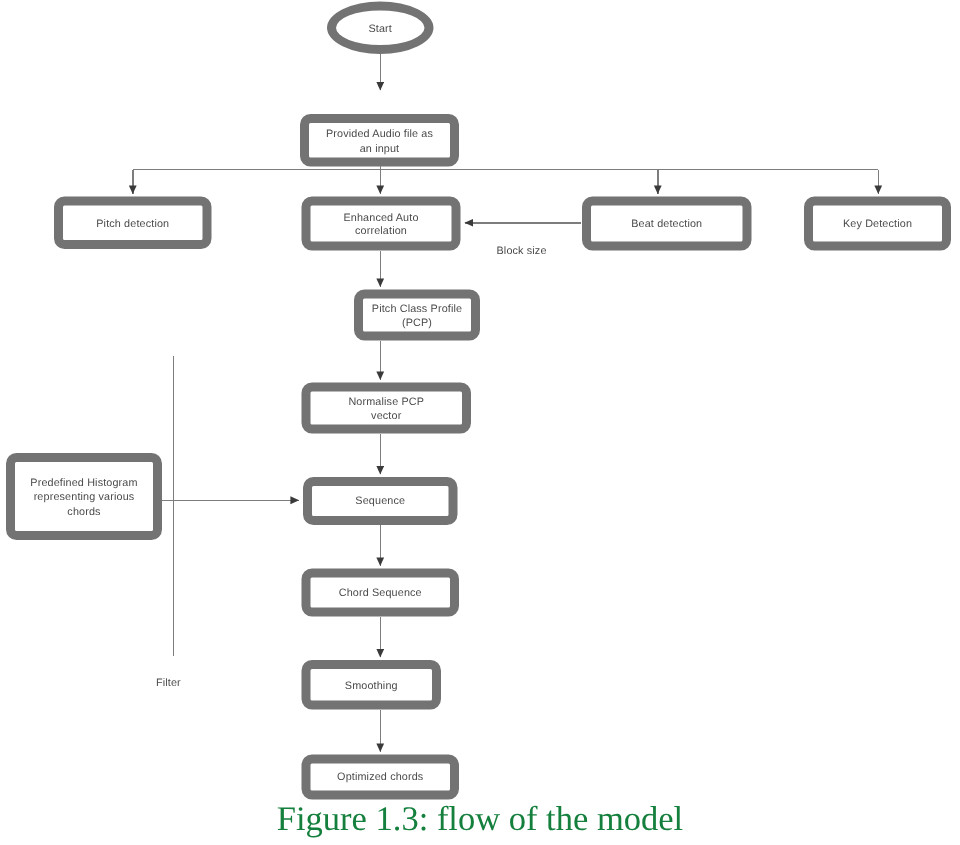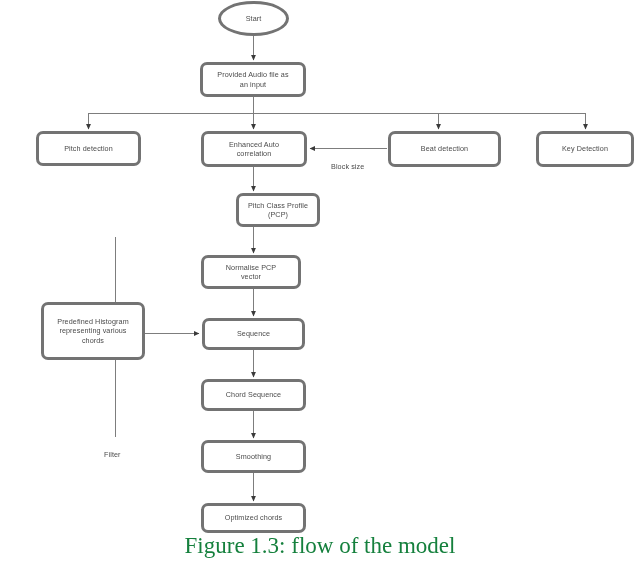--- a/index.html
+++ b/index.html
@@ -18,21 +18,21 @@
   #flow-canvas {
     position: absolute;
     left: 0;
     top: 0;
     width: 640px;
     height: 563px;
   }
   .node {
     position: absolute;
     box-sizing: border-box;
-    border: 3px solid #737373;
+    border: 6px solid #737373;
     border-radius: 7px;
     background: #ffffff;
     color: #4a4a4a;
     font-size: 7.2px;
     line-height: 9.4px;
     letter-spacing: 0.1px;
     display: flex;
     align-items: center;
     justify-content: center;
     text-align: center;
@@ -102,37 +102,37 @@
     <line x1="253.5" y1="350" x2="253.5" y2="377" marker-end="url(#arrowhead)"></line>
 
     <line x1="253.5" y1="411" x2="253.5" y2="438" marker-end="url(#arrowhead)"></line>
 
     <line x1="253.5" y1="473" x2="253.5" y2="501" marker-end="url(#arrowhead)"></line>
   </g>
 </svg>
 
 <div id="nodes-layer">
     <div class="node terminal" style="left: 218px; top: 1px; width: 71px; height: 35px;"><span>Start</span></div>
-    <div class="node" style="left: 200px; top: 62px; width: 106px; height: 35px; justify-content: center;"><span>Provided Audio file as
+    <div class="node" style="left: 200px; top: 76px; width: 106px; height: 35px; justify-content: center;"><span>Provided Audio file as
 an input</span></div>
     <div class="node" style="left: 36px; top: 131px; width: 105px; height: 35px;"><span>Pitch detection</span></div>
     <div class="node" style="left: 201px; top: 131px; width: 106px; height: 36px;"><span>Enhanced Auto
 correlation</span></div>
     <div class="node" style="left: 388px; top: 131px; width: 113px; height: 36px;"><span>Beat detection</span></div>
     <div class="node" style="left: 536px; top: 131px; width: 98px; height: 36px;"><span>Key Detection</span></div>
     <div class="node" style="left: 201px; top: 193px; width: 84px; height: 34px; margin-left: 35px;"><span>Pitch Class Profile
 (PCP)</span></div>
-    <div class="node" style="left: 201px; top: 255px; width: 100px; height: 34px;"><span>Normalise PCP
+    <div class="node" style="left: 201px; top: 255px; width: 113px; height: 34px;"><span>Normalise PCP
 vector</span></div>
-    <div class="node" style="left: 4px; top: 302px; width: 104px; height: 58px; margin-left: 37px;"><span>Predefined Histogram
+    <div class="node" style="left: 4px; top: 302px; width: 104px; height: 58px;"><span>Predefined Histogram
 representing various
 chords</span></div>
     <div class="node" style="left: 202px; top: 318px; width: 103px; height: 32px;"><span>Sequence</span></div>
     <div class="node" style="left: 201px; top: 379px; width: 105px; height: 32px;"><span>Chord Sequence</span></div>
-    <div class="node" style="left: 201px; top: 440px; width: 105px; height: 33px;"><span>Smoothing</span></div>
+    <div class="node" style="left: 201px; top: 440px; width: 93px; height: 33px;"><span>Smoothing</span></div>
     <div class="node" style="left: 201px; top: 503px; width: 105px; height: 30px;"><span>Optimized chords</span></div>
   </div>
 <div id="edge-labels-layer">
     <div class="edge-label" style="left: 331px; top: 162px;">Block size</div>
     <div class="edge-label" style="left: 104px; top: 450px;">Filter</div>
   </div>
 
 <div id="figure-caption">Figure 1.3: flow of the model</div>
 
 </body></html>

